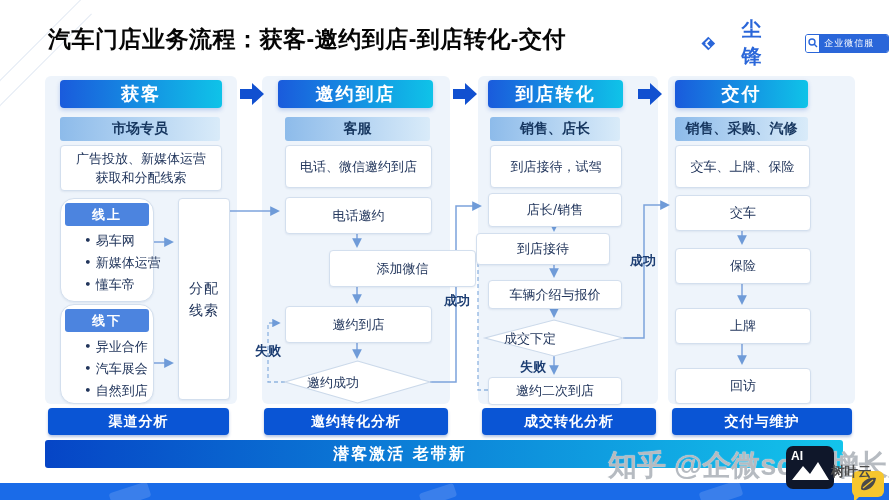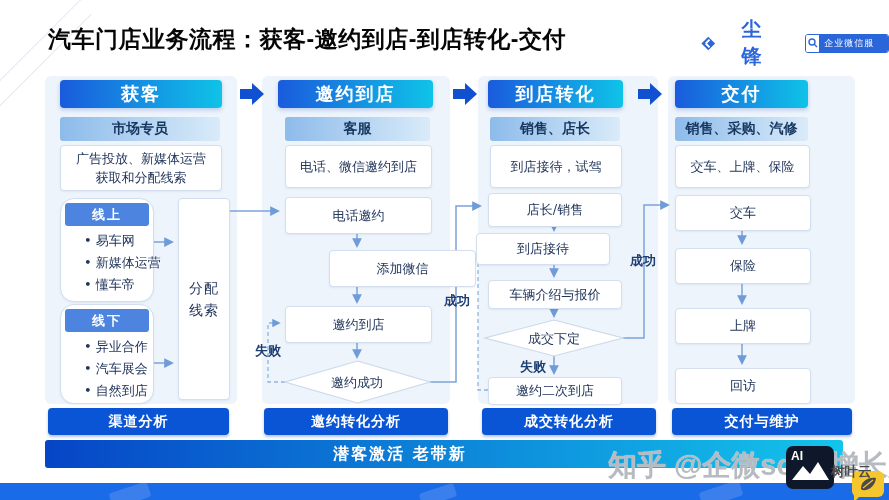--- a/index.html
+++ b/index.html
@@ -39,21 +39,21 @@
             box-shadow:0 1px 2px rgba(30,60,120,.08);}
   .grouphead{position:absolute;left:4px;right:4px;top:4px;height:23px;background:#4C84DF;
              border-radius:3px;color:#fff;font-size:13px;font-weight:700;
              display:flex;align-items:center;justify-content:center;letter-spacing:2px;}
   .bullets{position:absolute;left:23px;top:31px;right:2px;font-size:13px;color:#22365C;}
   .bullets div{line-height:22px;white-space:nowrap;}
   .bullets span.dot{margin-right:4px;color:#22365C;}
   .assign{display:flex;flex-direction:column;align-items:center;justify-content:center;
           font-size:14px;color:#22365C;line-height:22px;letter-spacing:1px;}
   .flowlabel{font-size:13px;font-weight:700;color:#1D3E73;z-index:4;}
-  .diamond-label{font-size:13px;color:#22365C;text-align:center;z-index:4;}
+  .diamond-label{font-size:13px;color:#22365C;text-align:left;z-index:4;}
   .bar{height:27px;background:#0A55D5;border-radius:4px;color:#fff;font-size:14px;
        font-weight:700;display:flex;align-items:center;justify-content:center;
        letter-spacing:1px;box-shadow:0 2px 3px rgba(10,60,160,.3);}
   #banner{left:45px;top:440px;width:798px;height:28px;border-radius:3px;
           background:linear-gradient(90deg,#0645C6,#13C4EB);}
   #banner-text{left:300px;top:440px;width:200px;height:28px;line-height:28px;text-align:center;
                color:#fff;font-size:16px;font-weight:700;letter-spacing:2px;z-index:2;}
   #watermark{left:608px;top:446px;font-family:"Liberation Sans",sans-serif;
              font-size:29px;font-weight:700;color:rgba(176,181,188,.92);
              text-shadow:0 0 1px #ffffff;z-index:6;white-space:nowrap;}

